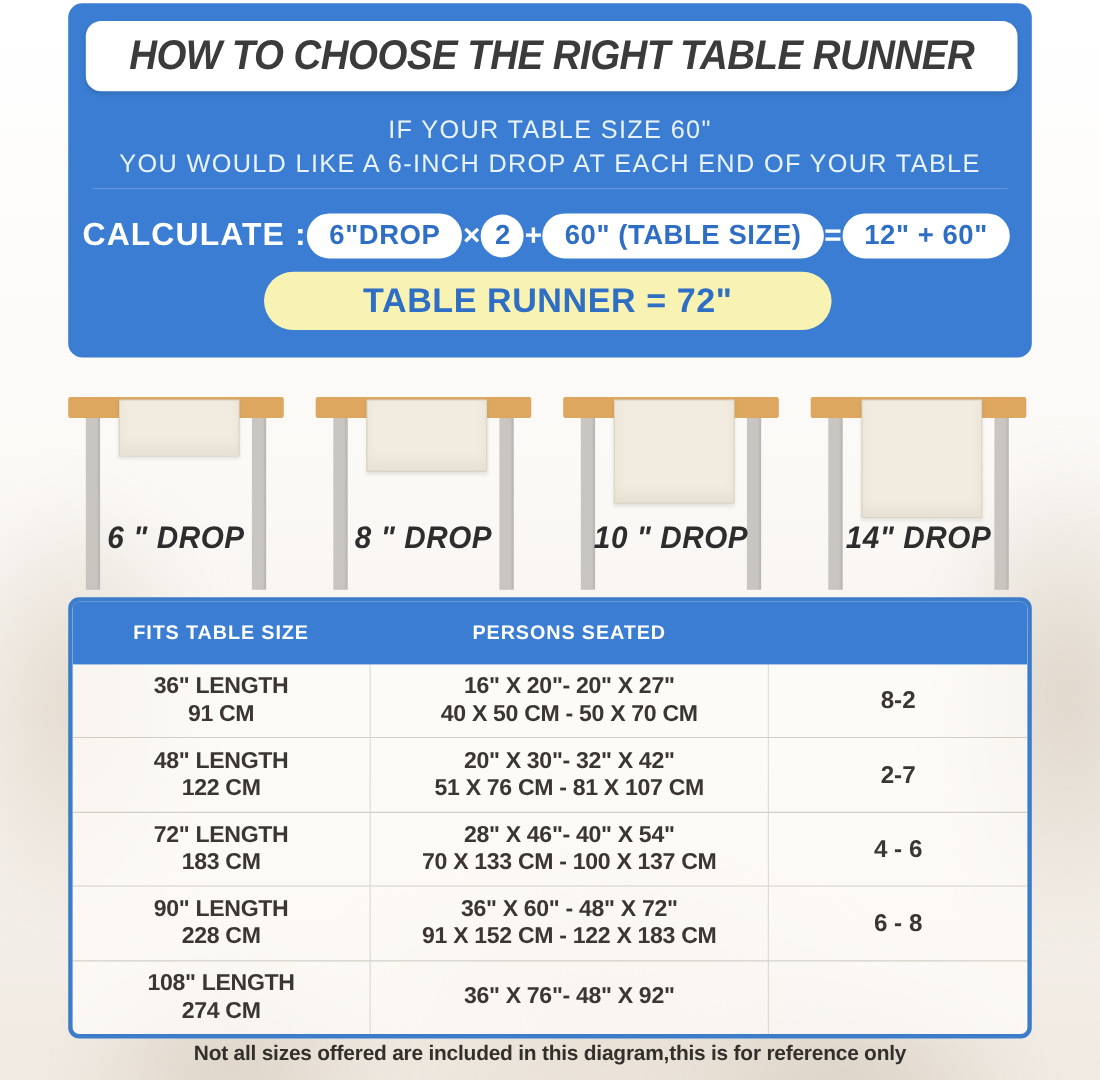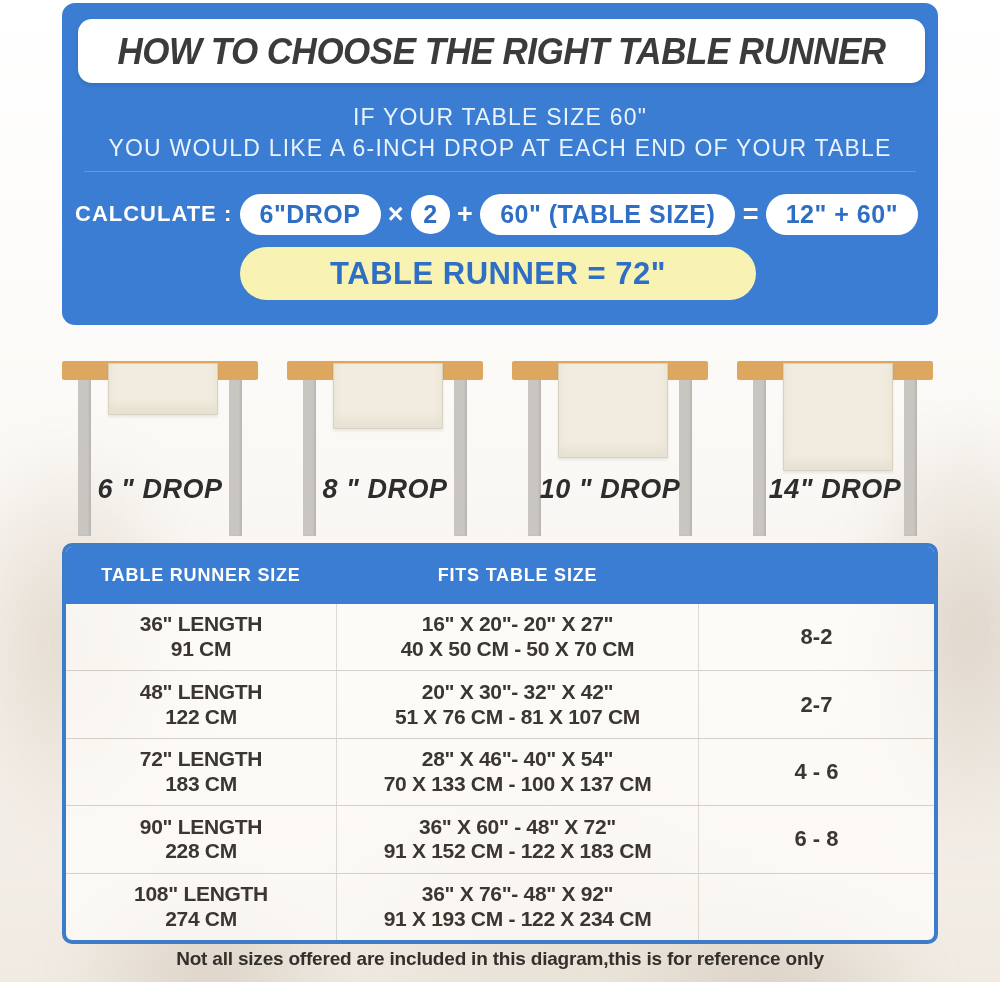--- a/index.html
+++ b/index.html
@@ -25,21 +25,21 @@
   .title-box h1 { font-size:35px; font-weight:bold; font-style:italic; color:#3b3b3b;
                   white-space:nowrap; letter-spacing:-0.5px; transform:scaleY(1.08); }
   .sub { position:absolute; left:0; width:100%; text-align:center; color:#e9f3fd;
          font-size:23px; letter-spacing:1.2px; }
   .sub1 { top:101px; }
   .sub2 { top:132px; }
   .hero-divider { position:absolute; left:22px; right:22px; top:168px; height:1px;
                   background:rgba(255,255,255,.22); }
   .formula-row { position:absolute; left:13px; right:20px; top:189px; height:44px;
                  display:flex; align-items:center; justify-content:space-between; }
-  .calc-label { color:#fff; font-size:22px; font-weight:bold; letter-spacing:1px; }
+  .calc-label { color:#fff; font-size:29px; font-weight:bold; letter-spacing:1px; }
   .pill { background:#fff; color:var(--pillblue,#2e6ec5); border-radius:22px;
           height:41px; display:flex; align-items:center; justify-content:center;
           padding:0 20px; font-size:25px; font-weight:bold; letter-spacing:.5px; white-space:nowrap; }
   .op { color:#fff; font-size:27px; font-weight:bold; }
   .circle { width:39px; height:39px; border-radius:50%; background:#fff; color:var(--pillblue,#2e6ec5);
             display:flex; align-items:center; justify-content:center; font-size:25px; font-weight:bold; }
   .result-banner { position:absolute; left:178px; top:244px; width:516px; height:53px;
                    background:var(--yellow,#f8f3b2); border-radius:27px;
                    display:flex; align-items:center; justify-content:center;
                    color:var(--pillblue,#2e6ec5); font-size:31px; font-weight:bold; letter-spacing:.5px; }
@@ -146,22 +146,22 @@
       <div class="leg l"></div>
       <div class="leg r"></div>
       <div class="tabletop"></div>
       <div class="runner"></div>
       <div class="drop-label">14" DROP</div>
     </div>
   </section>
 
   <section class="size-table">
     <div class="thead">
-      <div>TABLE RUNNER SIZE</div>
       <div>FITS TABLE SIZE</div>
+      <div>PERSONS SEATED</div>
     </div>
     <div class="tbody">
 
       <div class="trow">
         <div class="cell">
           <span>36" LENGTH</span>
           <span>91 CM</span>
         </div>
         <div class="cell mid">
           <span>16" X 20"- 20" X 27"</span>
@@ -214,21 +214,20 @@
         </div>
       </div>
 
       <div class="trow">
         <div class="cell">
           <span>108" LENGTH</span>
           <span>274 CM</span>
         </div>
         <div class="cell mid">
           <span>36" X 76"- 48" X 92"</span>
-          <span>91 X 193 CM - 122 X 234 CM</span>
         </div>
       </div>
 
     </div>
   </section>
 
   <p class="footer-note">Not all sizes offered are included in this diagram,this is for reference only</p>
 
 </div>
 

